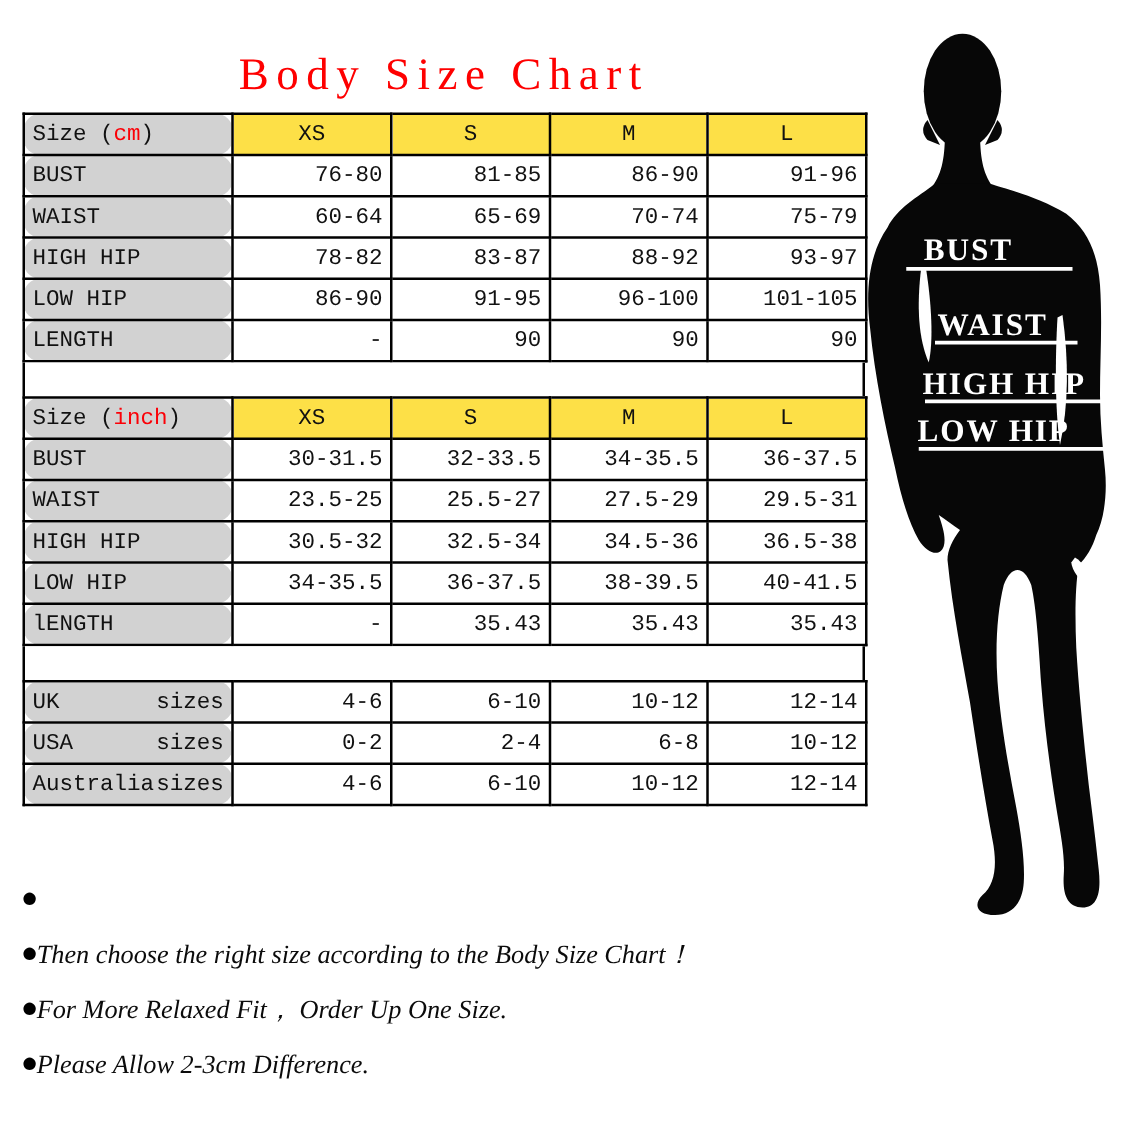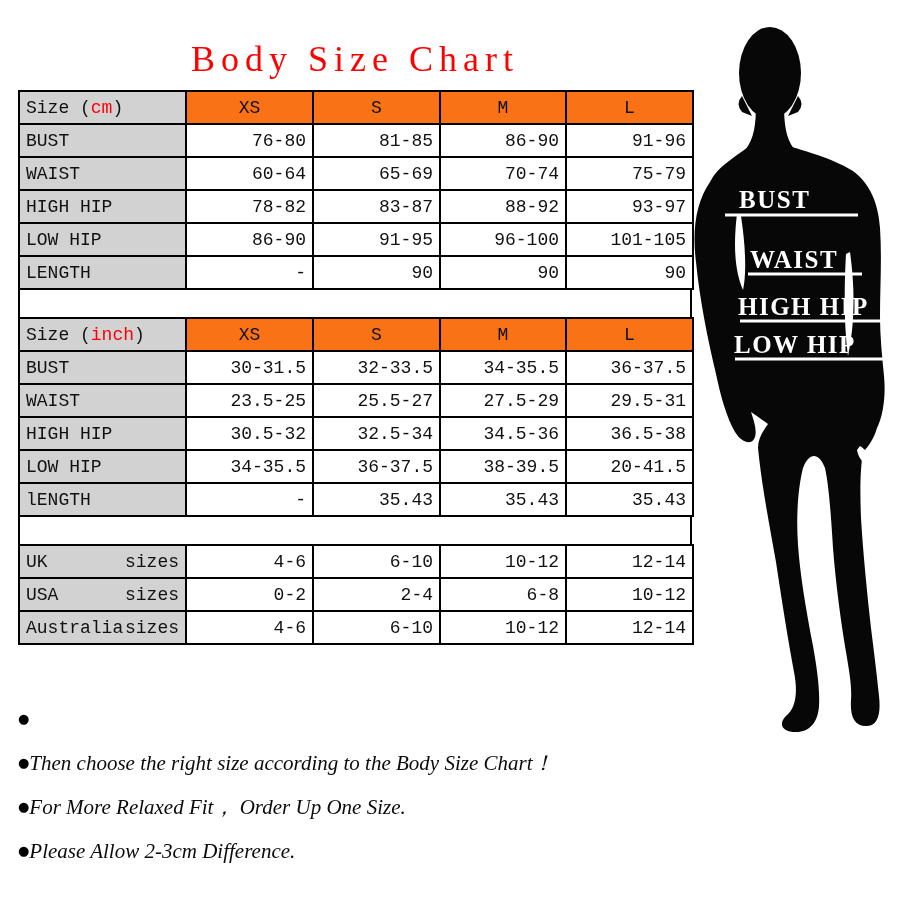--- a/index.html
+++ b/index.html
@@ -10,22 +10,22 @@
   .title{position:absolute;left:18px;top:38px;width:674px;text-align:center;
          font-family:"Liberation Serif", serif;font-size:36px;letter-spacing:6px;
          color:#fe0000;white-space:nowrap;}
 
   
   .tables{position:absolute;left:18px;top:90px;width:674px;}
   table.size-table{border-collapse:collapse;table-layout:fixed;width:674px;
         font-size:18px;color:#111;}
   table.size-table td{border:2px solid #000;height:31px;padding:0 6px;overflow:hidden;
         white-space:nowrap;}
-  td.lbl{background:#d2d2d2;text-align:left;padding-left:8px;}
-  td.hdr{background:#f97316;text-align:center;}
+  td.lbl{background:#d2d2d2;text-align:left;padding-left:8px;border-radius:13px;}
+  td.hdr{background:#fde047;text-align:center;}
   td.val{background:#ffffff;text-align:right;}
   .jwrap{display:flex;justify-content:space-between;align-items:center;}
   .red{color:#fb0007;}
   .spacer{width:670px;height:27px;border-left:2px solid #000;border-right:2px solid #000;background:#fff;}
 
   
   .notes{position:absolute;left:18px;top:707px;width:660px;}
   .note{display:flex;align-items:center;margin-bottom:20px;height:24px;}
   .note .dot{font-size:13px;color:#000;flex:0 0 auto;line-height:24px;
              font-family:"DejaVu Sans", sans-serif;}
@@ -138,21 +138,21 @@
         <td class="val">30.5-32</td>
         <td class="val">32.5-34</td>
         <td class="val">34.5-36</td>
         <td class="val">36.5-38</td>
       </tr>
       <tr>
         <td class="lbl">LOW HIP</td>
         <td class="val">34-35.5</td>
         <td class="val">36-37.5</td>
         <td class="val">38-39.5</td>
-        <td class="val">20-41.5</td>
+        <td class="val">40-41.5</td>
       </tr>
       <tr>
         <td class="lbl">lENGTH</td>
         <td class="val">-</td>
         <td class="val">35.43</td>
         <td class="val">35.43</td>
         <td class="val">35.43</td>
       </tr>
     </tbody>
       </table>

